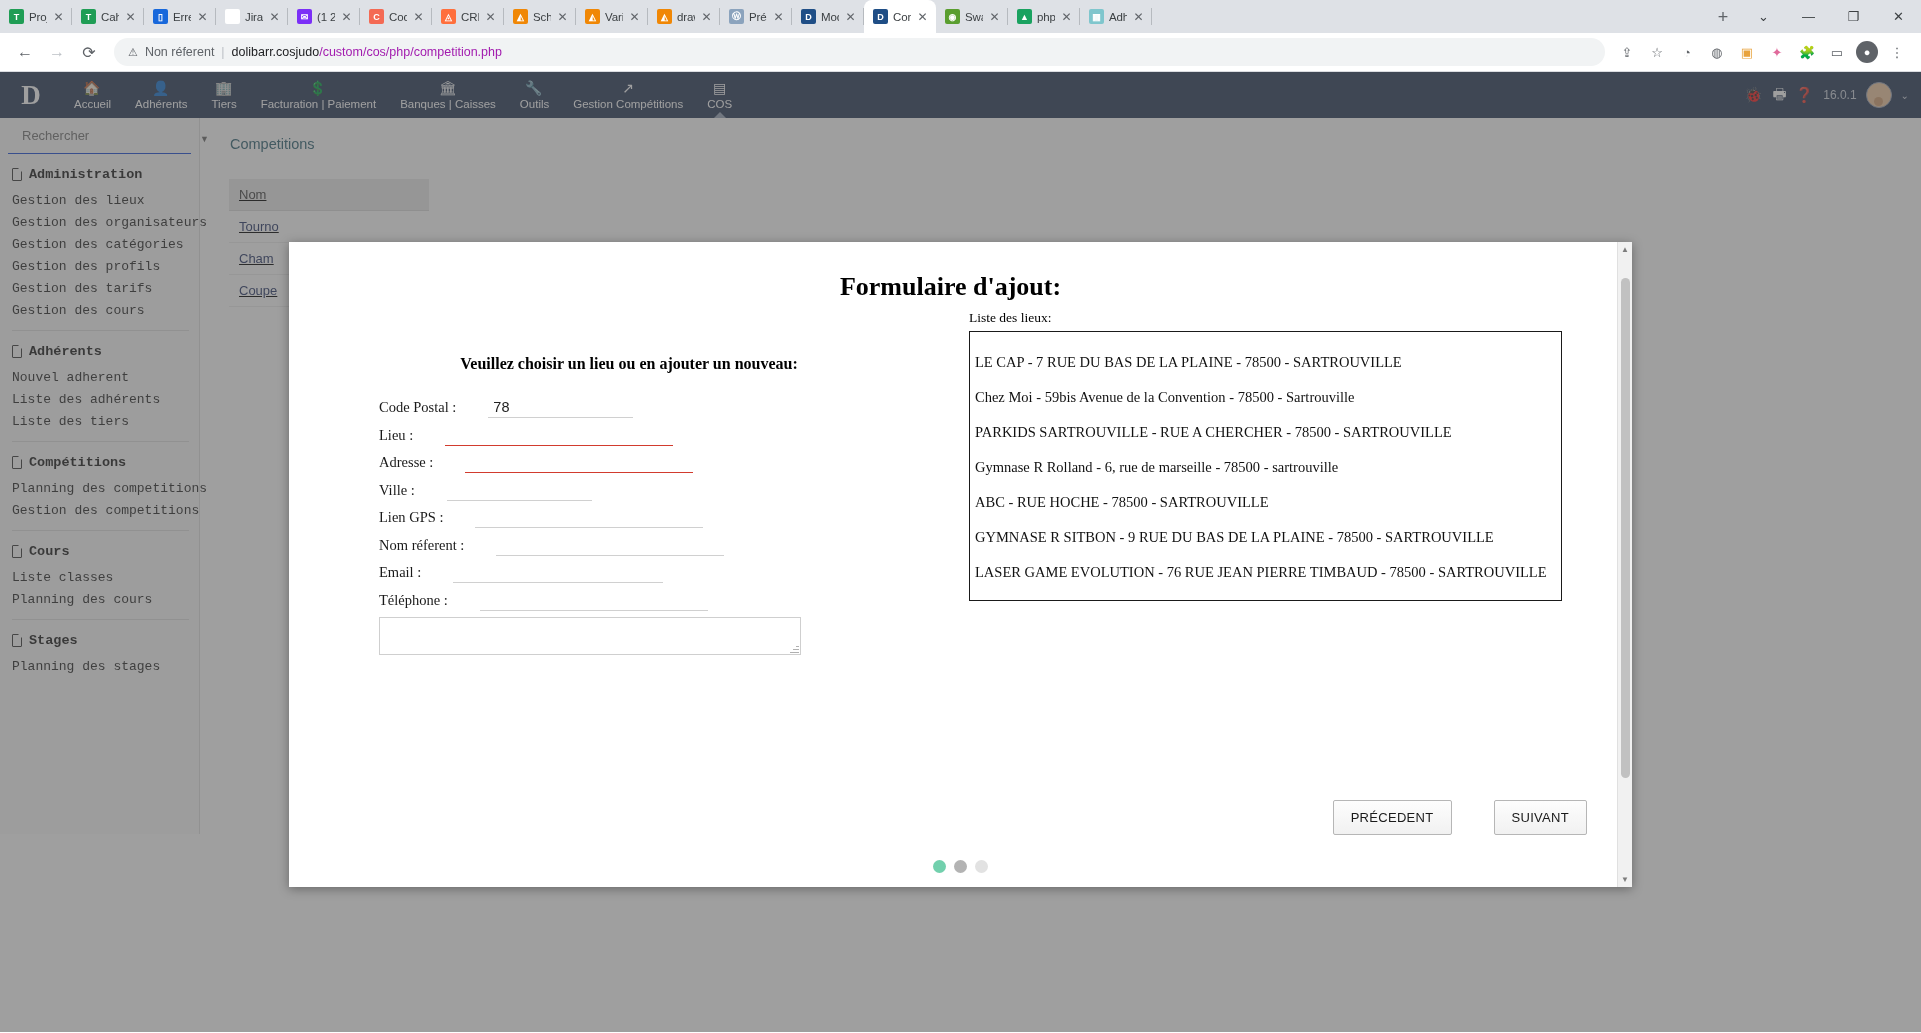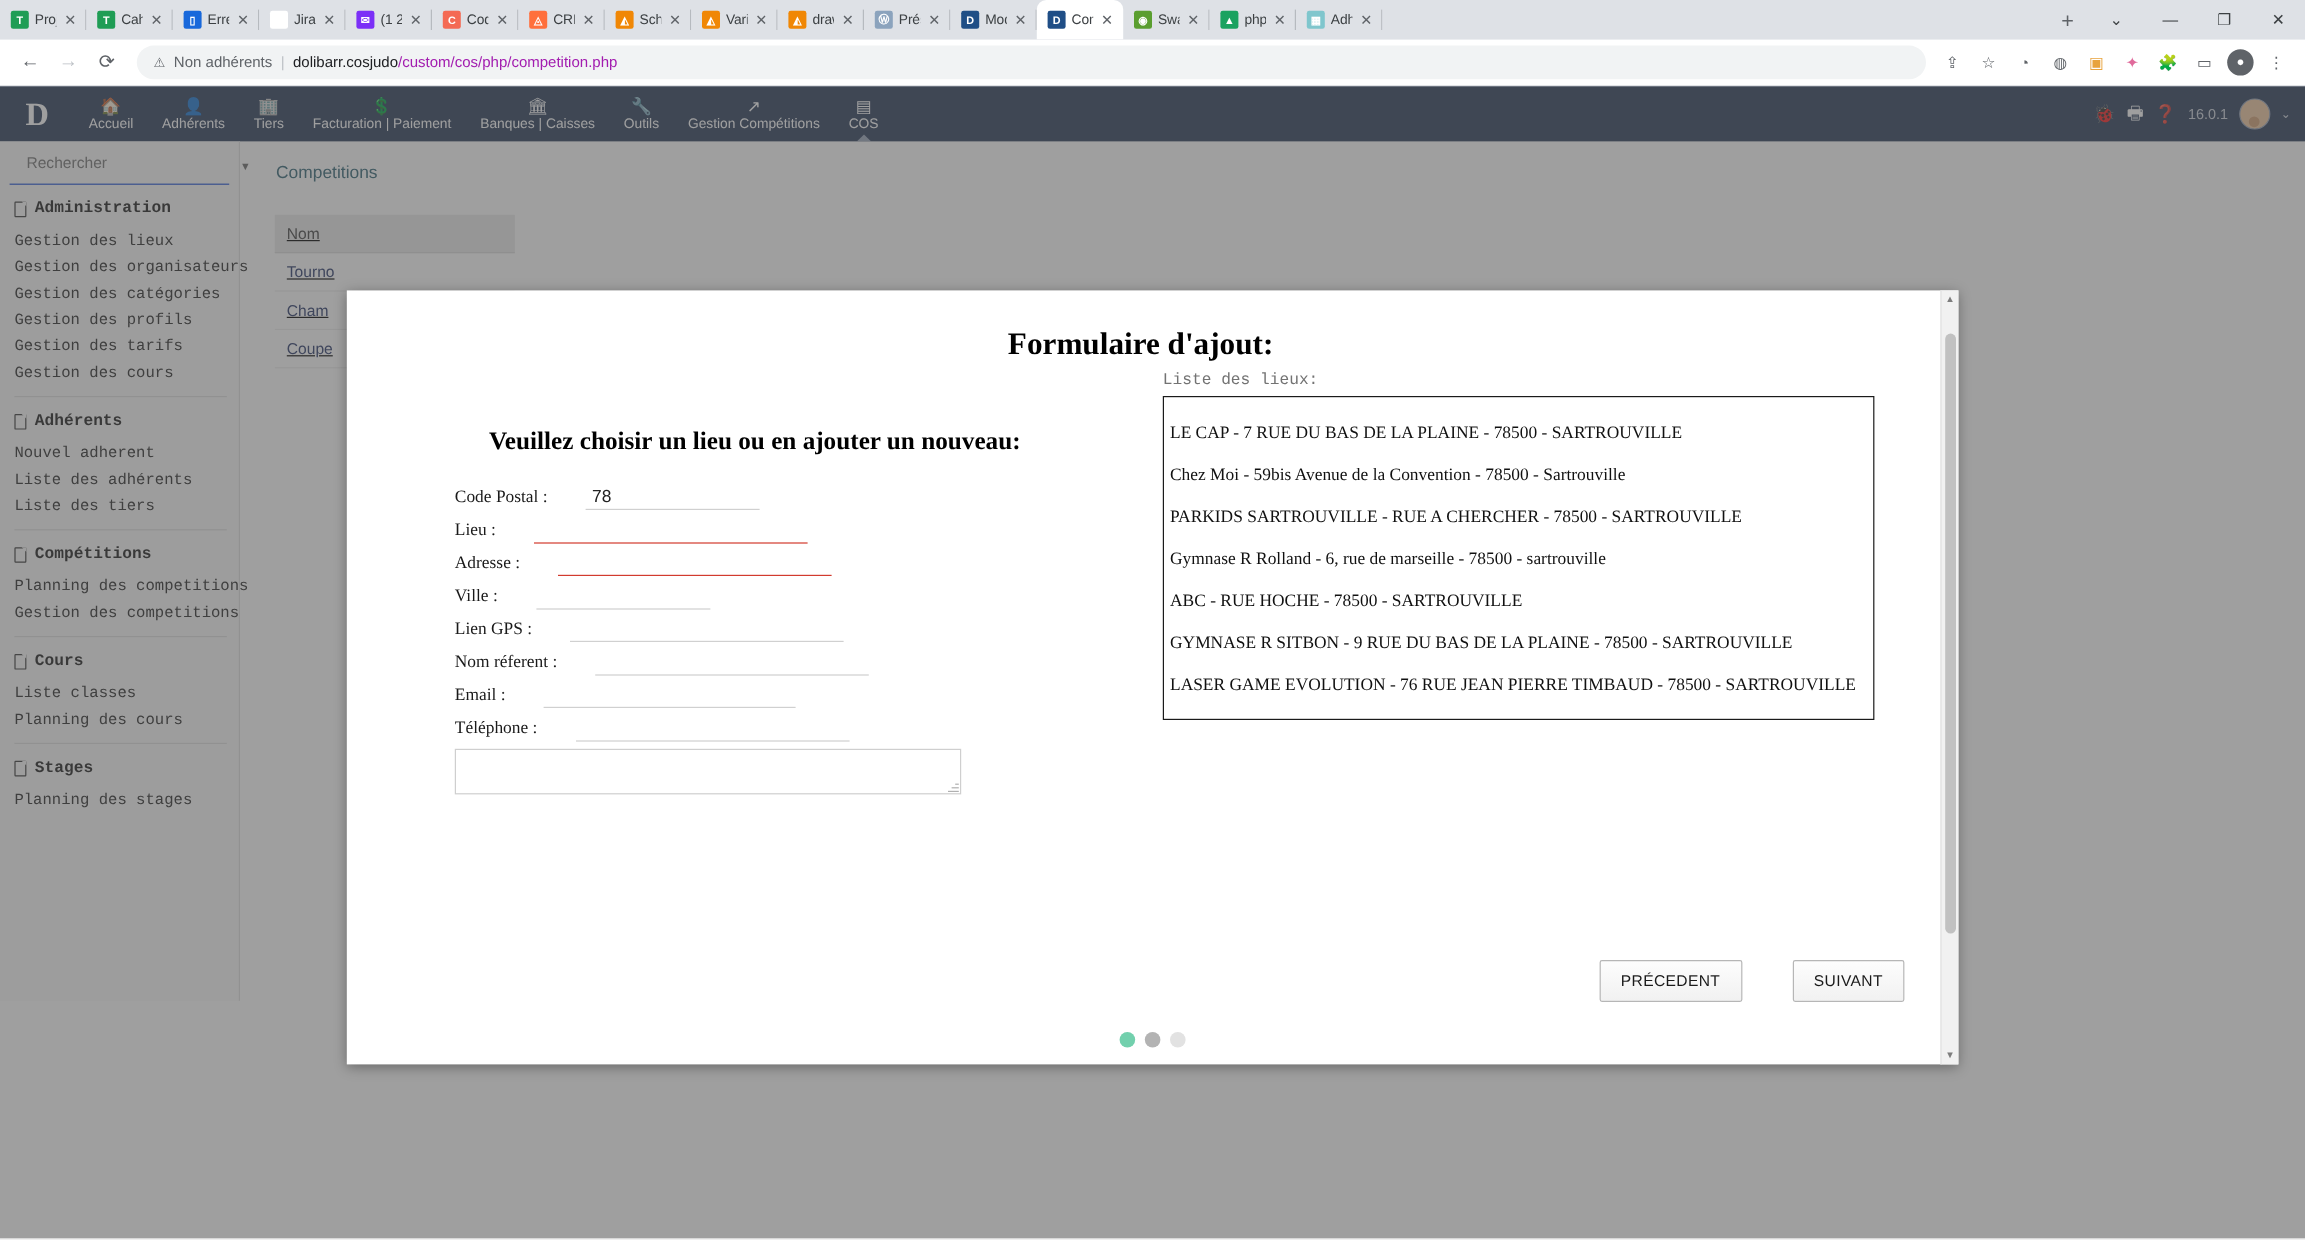--- a/index.html
+++ b/index.html
@@ -356,21 +356,21 @@
     flex: 0 0 660px;
     padding-left: 30px;
   }
   .col-right {
     flex: 1 1 auto;
     padding-left: 20px;
     padding-right: 50px;
   }
   .subtitle {
     text-align: center;
-    font-size: 21px;
+    font-size: 16px;
     font-weight: bold;
     color: #000;
     line-height: 1.45;
     padding: 42px 40px 0 30px;
   }
   .form {
     padding: 22px 0 0 60px;
   }
   .field-row {
     display: flex;
@@ -428,23 +428,23 @@
   .comment-grip i {
     position: absolute;
     right: 0;
     height: 1px;
     background: #b0b0b0;
     display: block;
   }
 
   .list-label {
     font-size: 13.5px;
-    color: #737373;
+    color: #000000;
     padding-bottom: 5px;
-    font-family: Liberation Mono, monospace;
+    font-family: Liberation Serif, serif;
   }
   .lieux-list {
     border: 1px solid #1a1a1a;
     background: #fff;
     padding: 13px 0 13px 0;
     height: 270px;
     overflow: hidden;
   }
   .lieu-item {
     font-size: 14.5px;
@@ -601,21 +601,21 @@
     <div class="win-btn">✕</div>
   </div>
 </div>
 
 <div class="browser-toolbar">
   <div class="nav-btn">←</div>
   <div class="nav-btn disabled">→</div>
   <div class="nav-btn">⟳</div>
   <div class="omnibox">
     <span class="omni-warn-icon">⚠</span>
-    <span>Non adhérents</span>
+    <span>Non réferent</span>
     <span class="omni-sep">|</span>
     <span class="omni-url"><span>dolibarr.cosjudo</span><span class="dim">/custom/cos/php/competition.php</span></span>
   </div>
   <div class="toolbar-icon">⇪</div>
   <div class="toolbar-icon">☆</div>
   <div class="toolbar-icon">◔</div>
   <div class="toolbar-icon">◍</div>
   <div class="toolbar-icon" style="color:#e8a33d">▣</div>
   <div class="toolbar-icon" style="color:#e06a9b">✦</div>
   <div class="toolbar-icon">🧩</div>

